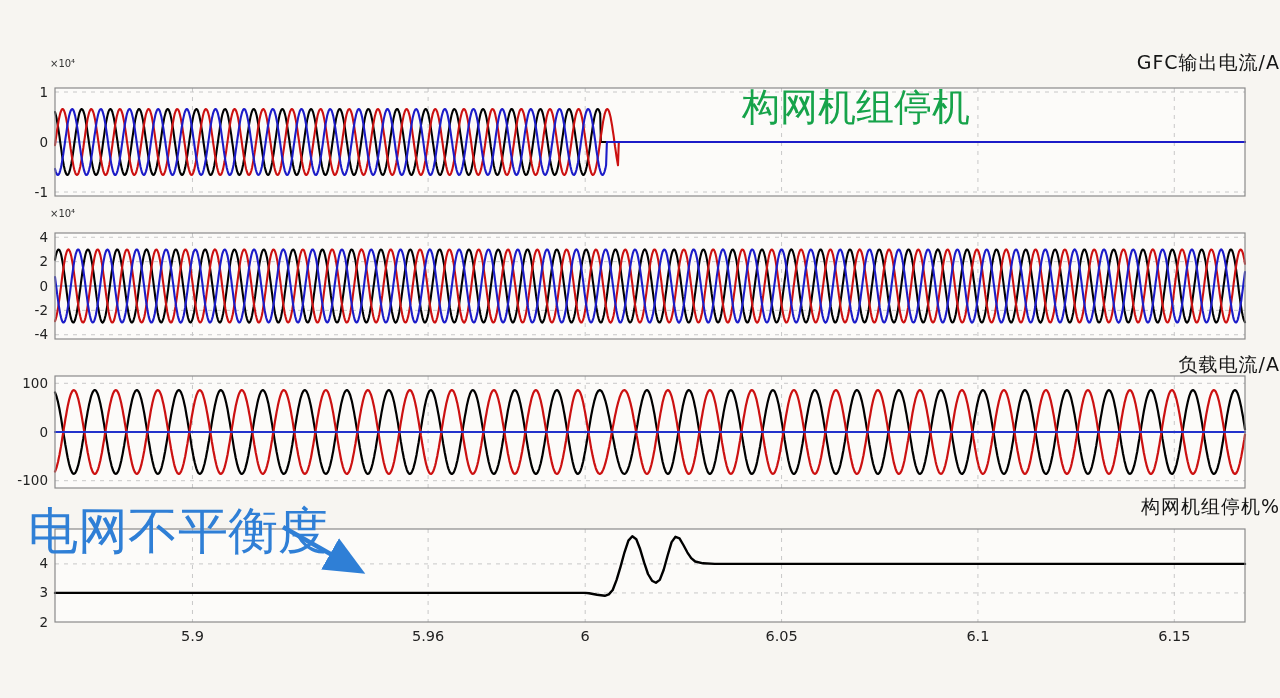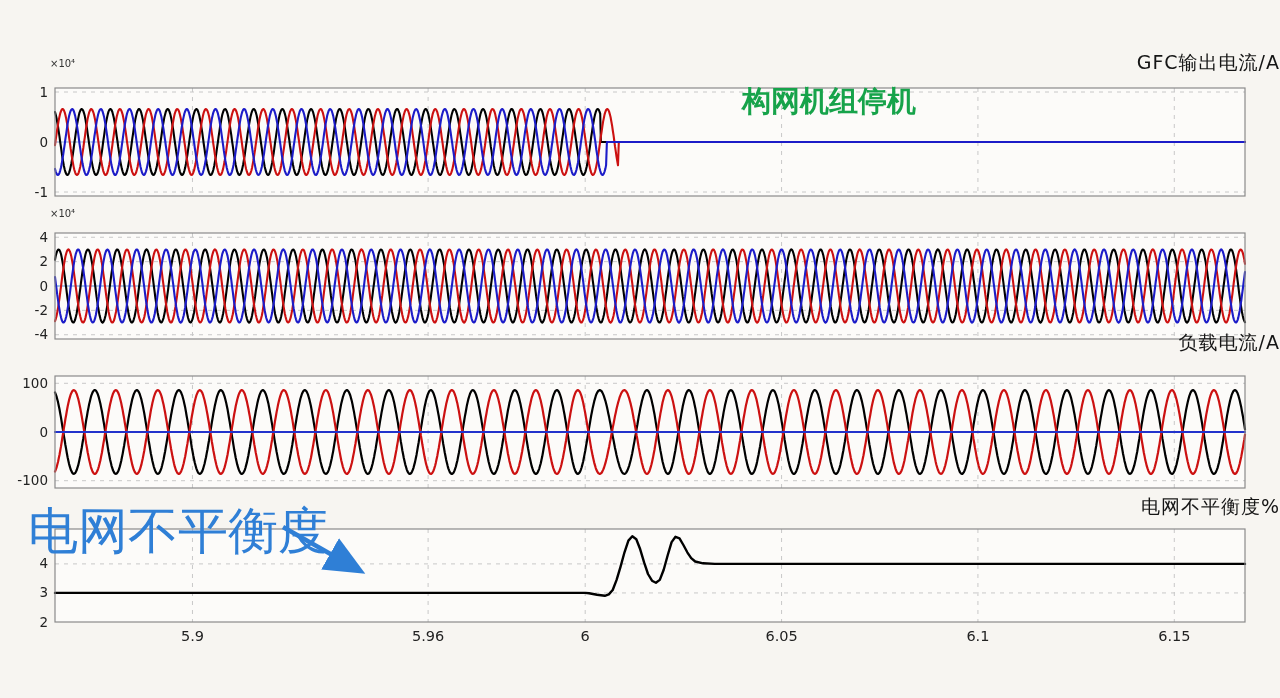--- a/index.html
+++ b/index.html
@@ -8,36 +8,36 @@
     background:#f7f5f1;
     font-family:"DejaVu Sans","Liberation Sans",sans-serif;
   }
   .page svg{position:absolute;left:0;top:0;z-index:1;}
   .plot-title{
     position:absolute;left:0;width:100%;text-align:right;
     font-size:19px;color:#151515;z-index:2;letter-spacing:1px;
   }
   .scale-label{position:absolute;font-size:10px;color:#333;z-index:2;}
   .annotation{position:absolute;z-index:3;white-space:nowrap;}
-  .ann-green{font-size:29px;color:#16a34a;font-weight:bold;}
+  .ann-green{font-size:38px;color:#16a34a;}
   .ann-blue{font-size:50px;color:#2f7fd6;}
   .grid{stroke:#c8c8c8;stroke-width:1;stroke-dasharray:4 5;fill:none;}
   .frame{stroke:#8a8a8a;stroke-width:1.2;fill:none;}
   svg text{font-family:"DejaVu Sans","Liberation Sans",sans-serif;fill:#222;}
   .ytick-label{font-size:13.5px;}
   .xtick-label{font-size:14.5px;text-anchor:middle;}
 </style>
 </head>
 <body>
 
 <div class="page" style="background: rgb(247, 245, 241);">
 
   <div class="plot-title" style="top:50px">GFC输出电流/A</div>
-  <div class="plot-title" style="top:330px">负载电流/A</div>
-  <div class="plot-title" style="top:494px">电网不平衡度%</div>
+  <div class="plot-title" style="top:352px">负载电流/A</div>
+  <div class="plot-title" style="top:494px">构网机组停机%</div>
 
   <div class="scale-label" style="left:50px;top:58px">×10⁴</div>
   <div class="scale-label" style="left:50px;top:208px">×10⁴</div>
 
   <svg id="plots" width="1280" height="698">
       <defs>
         <marker id="ah" markerWidth="10" markerHeight="9" refX="1" refY="4" orient="auto">
           <path d="M0,0 L9,4 L0,8 Z" fill="#2f7fd6"></path>
         </marker>
       </defs>

